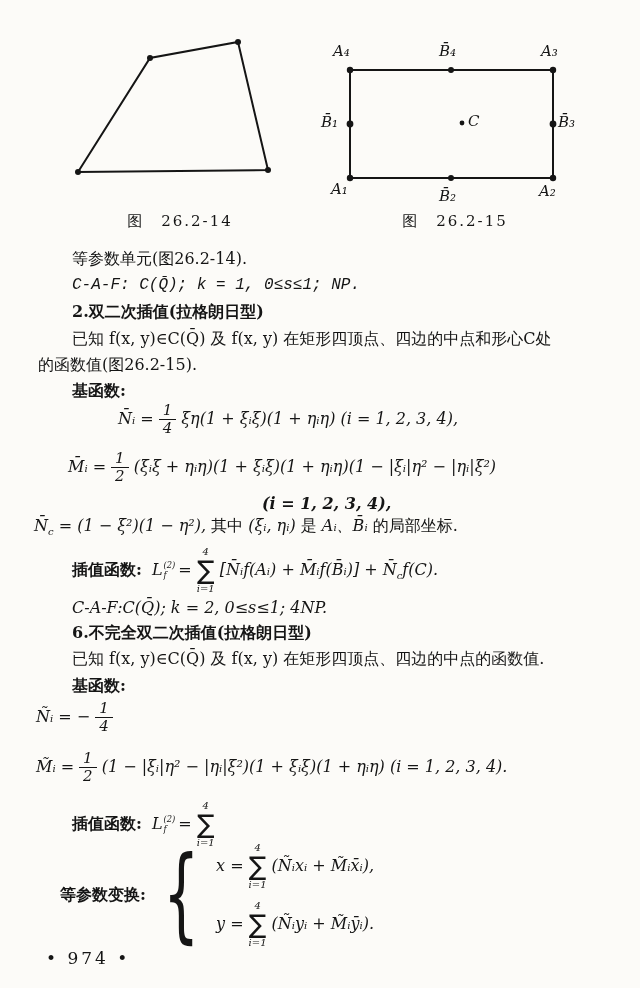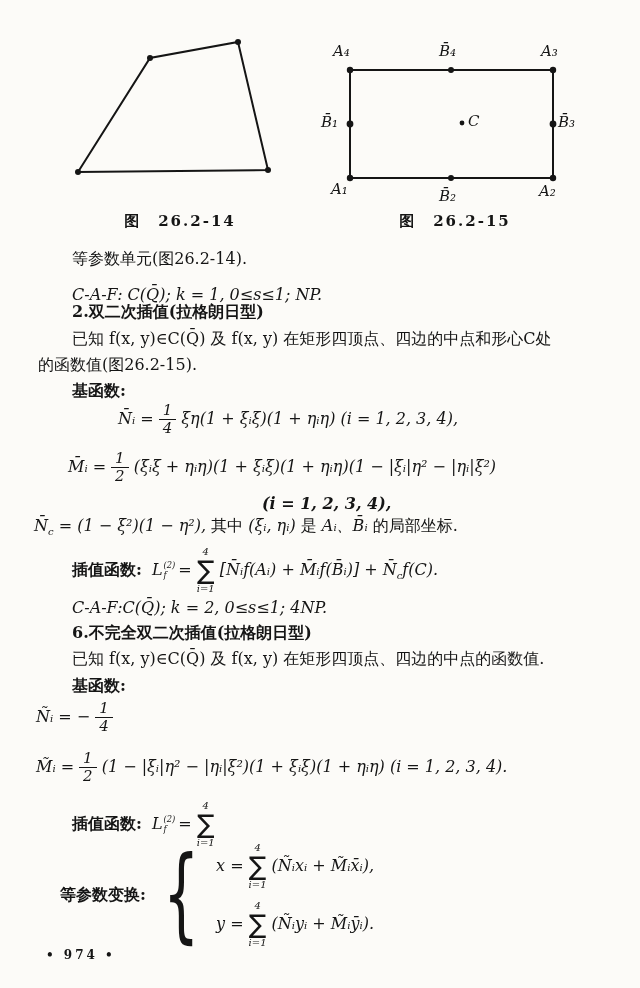--- a/index.html
+++ b/index.html
@@ -23,29 +23,29 @@
   .sum{
     display:inline-flex;flex-direction:column;align-items:center;
     vertical-align:middle;margin:0 5px;line-height:1;
   }
   .sum .lim{font-size:10px;font-style:italic;line-height:1.1;}
   .sum .sig{font-size:26px;font-style:normal;line-height:1;font-family:"DejaVu Sans",sans-serif;}
   .supsub{
     display:inline-flex;flex-direction:column;align-items:flex-start;
     vertical-align:middle;line-height:1;font-size:10px;margin:0 3px 0 1px;gap:2px;
   }
-  .caption{position:absolute;font-weight:bold;letter-spacing:2px;font-size:15px;text-align:center;}
+  .caption{position:absolute;font-weight:normal;letter-spacing:2px;font-size:15px;text-align:center;}
   .flbl{position:absolute;font-style:italic;font-size:15px;white-space:nowrap;}
   .sys{position:absolute;display:flex;align-items:center;}
   .sys .brace{
     font-family:"DejaVu Sans",sans-serif;font-size:104px;font-style:normal;
     line-height:0.9;transform:scaleX(0.55);display:inline-block;margin:0 -8px 0 -6px;
   }
   .sys .eqs{display:flex;flex-direction:column;gap:10px;margin-left:10px;}
-  .pageno{position:absolute;font-weight:bold;letter-spacing:3px;font-size:12px;}
+  .pageno{position:absolute;font-weight:normal;letter-spacing:3px;font-size:17px;}
   svg{display:block;}
 </style>
 </head>
 <body>
 
 <div class="page">
 
   <div class="abs" style="left:55px;top:30px;width:250px;height:175px;">
     <svg width="250" height="175" viewBox="0 0 250 175">
       <polygon points="23,142 95,28 183,12 213,140" fill="none" stroke="#151515" stroke-width="2"></polygon>
@@ -76,21 +76,21 @@
     <span class="flbl" style="left:6px;top:83px;">B̄₁</span>
     <span class="flbl" style="left:153px;top:82px;">C</span>
     <span class="flbl" style="left:243px;top:83px;">B̄₃</span>
     <span class="flbl" style="left:16px;top:150px;">A₁</span>
     <span class="flbl" style="left:124px;top:157px;">B̄₂</span>
     <span class="flbl" style="left:224px;top:152px;text-align:right;">A₂</span>
   </div>
   <div class="caption" style="left:330px;top:212px;width:250px;">图　26.2-15</div>
 
   <div class="abs cn" style="left:72px;top:249px;">等参数单元(图26.2-14).</div>
-  <div class="abs math" style="left:72px;top:285px;">C-A-F:  C(Q̄);  k = 1,  0≤s≤1;  NP.</div>
+  <div class="abs math" style="left:72px;top:276px;font-family:Liberation Mono, monospace;">C-A-F:  C(Q̄);  k = 1,  0≤s≤1;  NP.</div>
   <div class="abs cn b" style="left:72px;top:302px;">2.双二次插值(拉格朗日型)</div>
   <div class="abs cn" style="left:72px;top:329px;">已知 f(x, y)∈C(Q̄) 及 f(x, y) 在矩形四顶点、四边的中点和形心C处</div>
   <div class="abs cn" style="left:38px;top:355px;">的函数值(图26.2-15).</div>
   <div class="abs cn b" style="left:72px;top:381px;">基函数:</div>
 
   <div class="mline" style="left:118px;top:402px;">
     <span>N̄ᵢ =</span><span class="frac">
         <span class="num">1</span>
         <span class="den">4</span>
       </span><span>ξη(1 + ξᵢξ)(1 + ηᵢη)  (i = 1, 2, 3, 4),</span>

